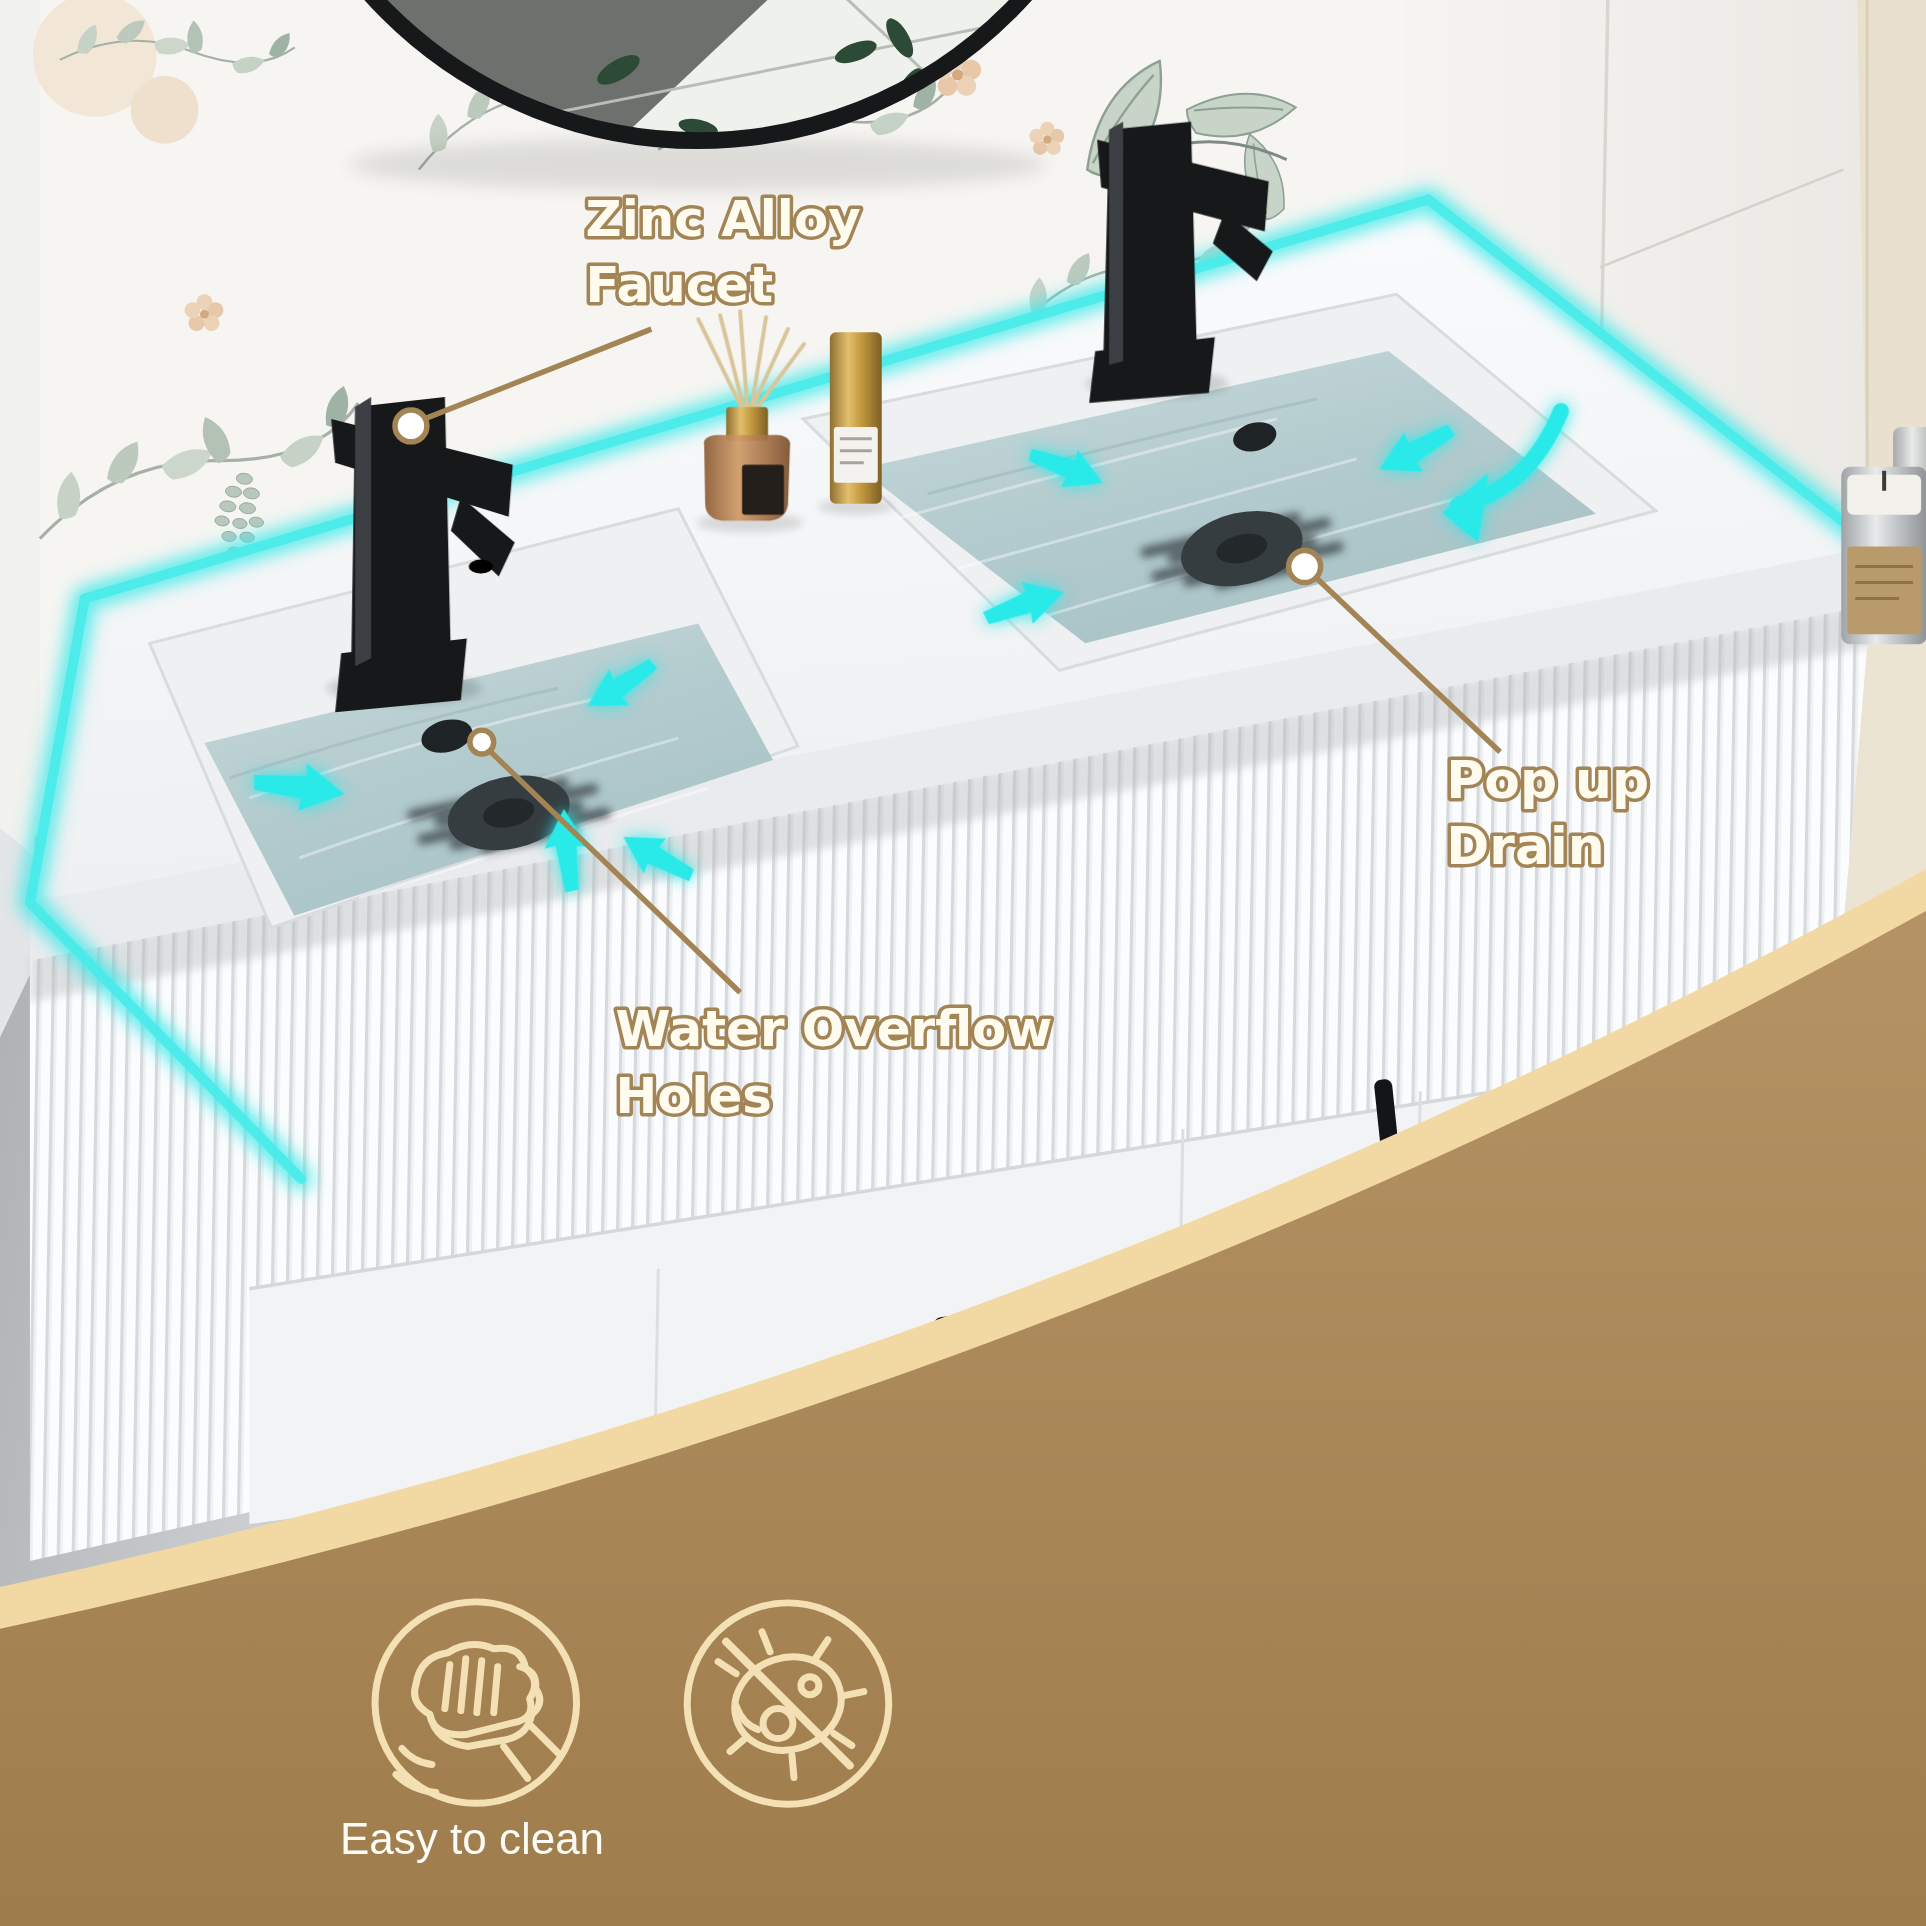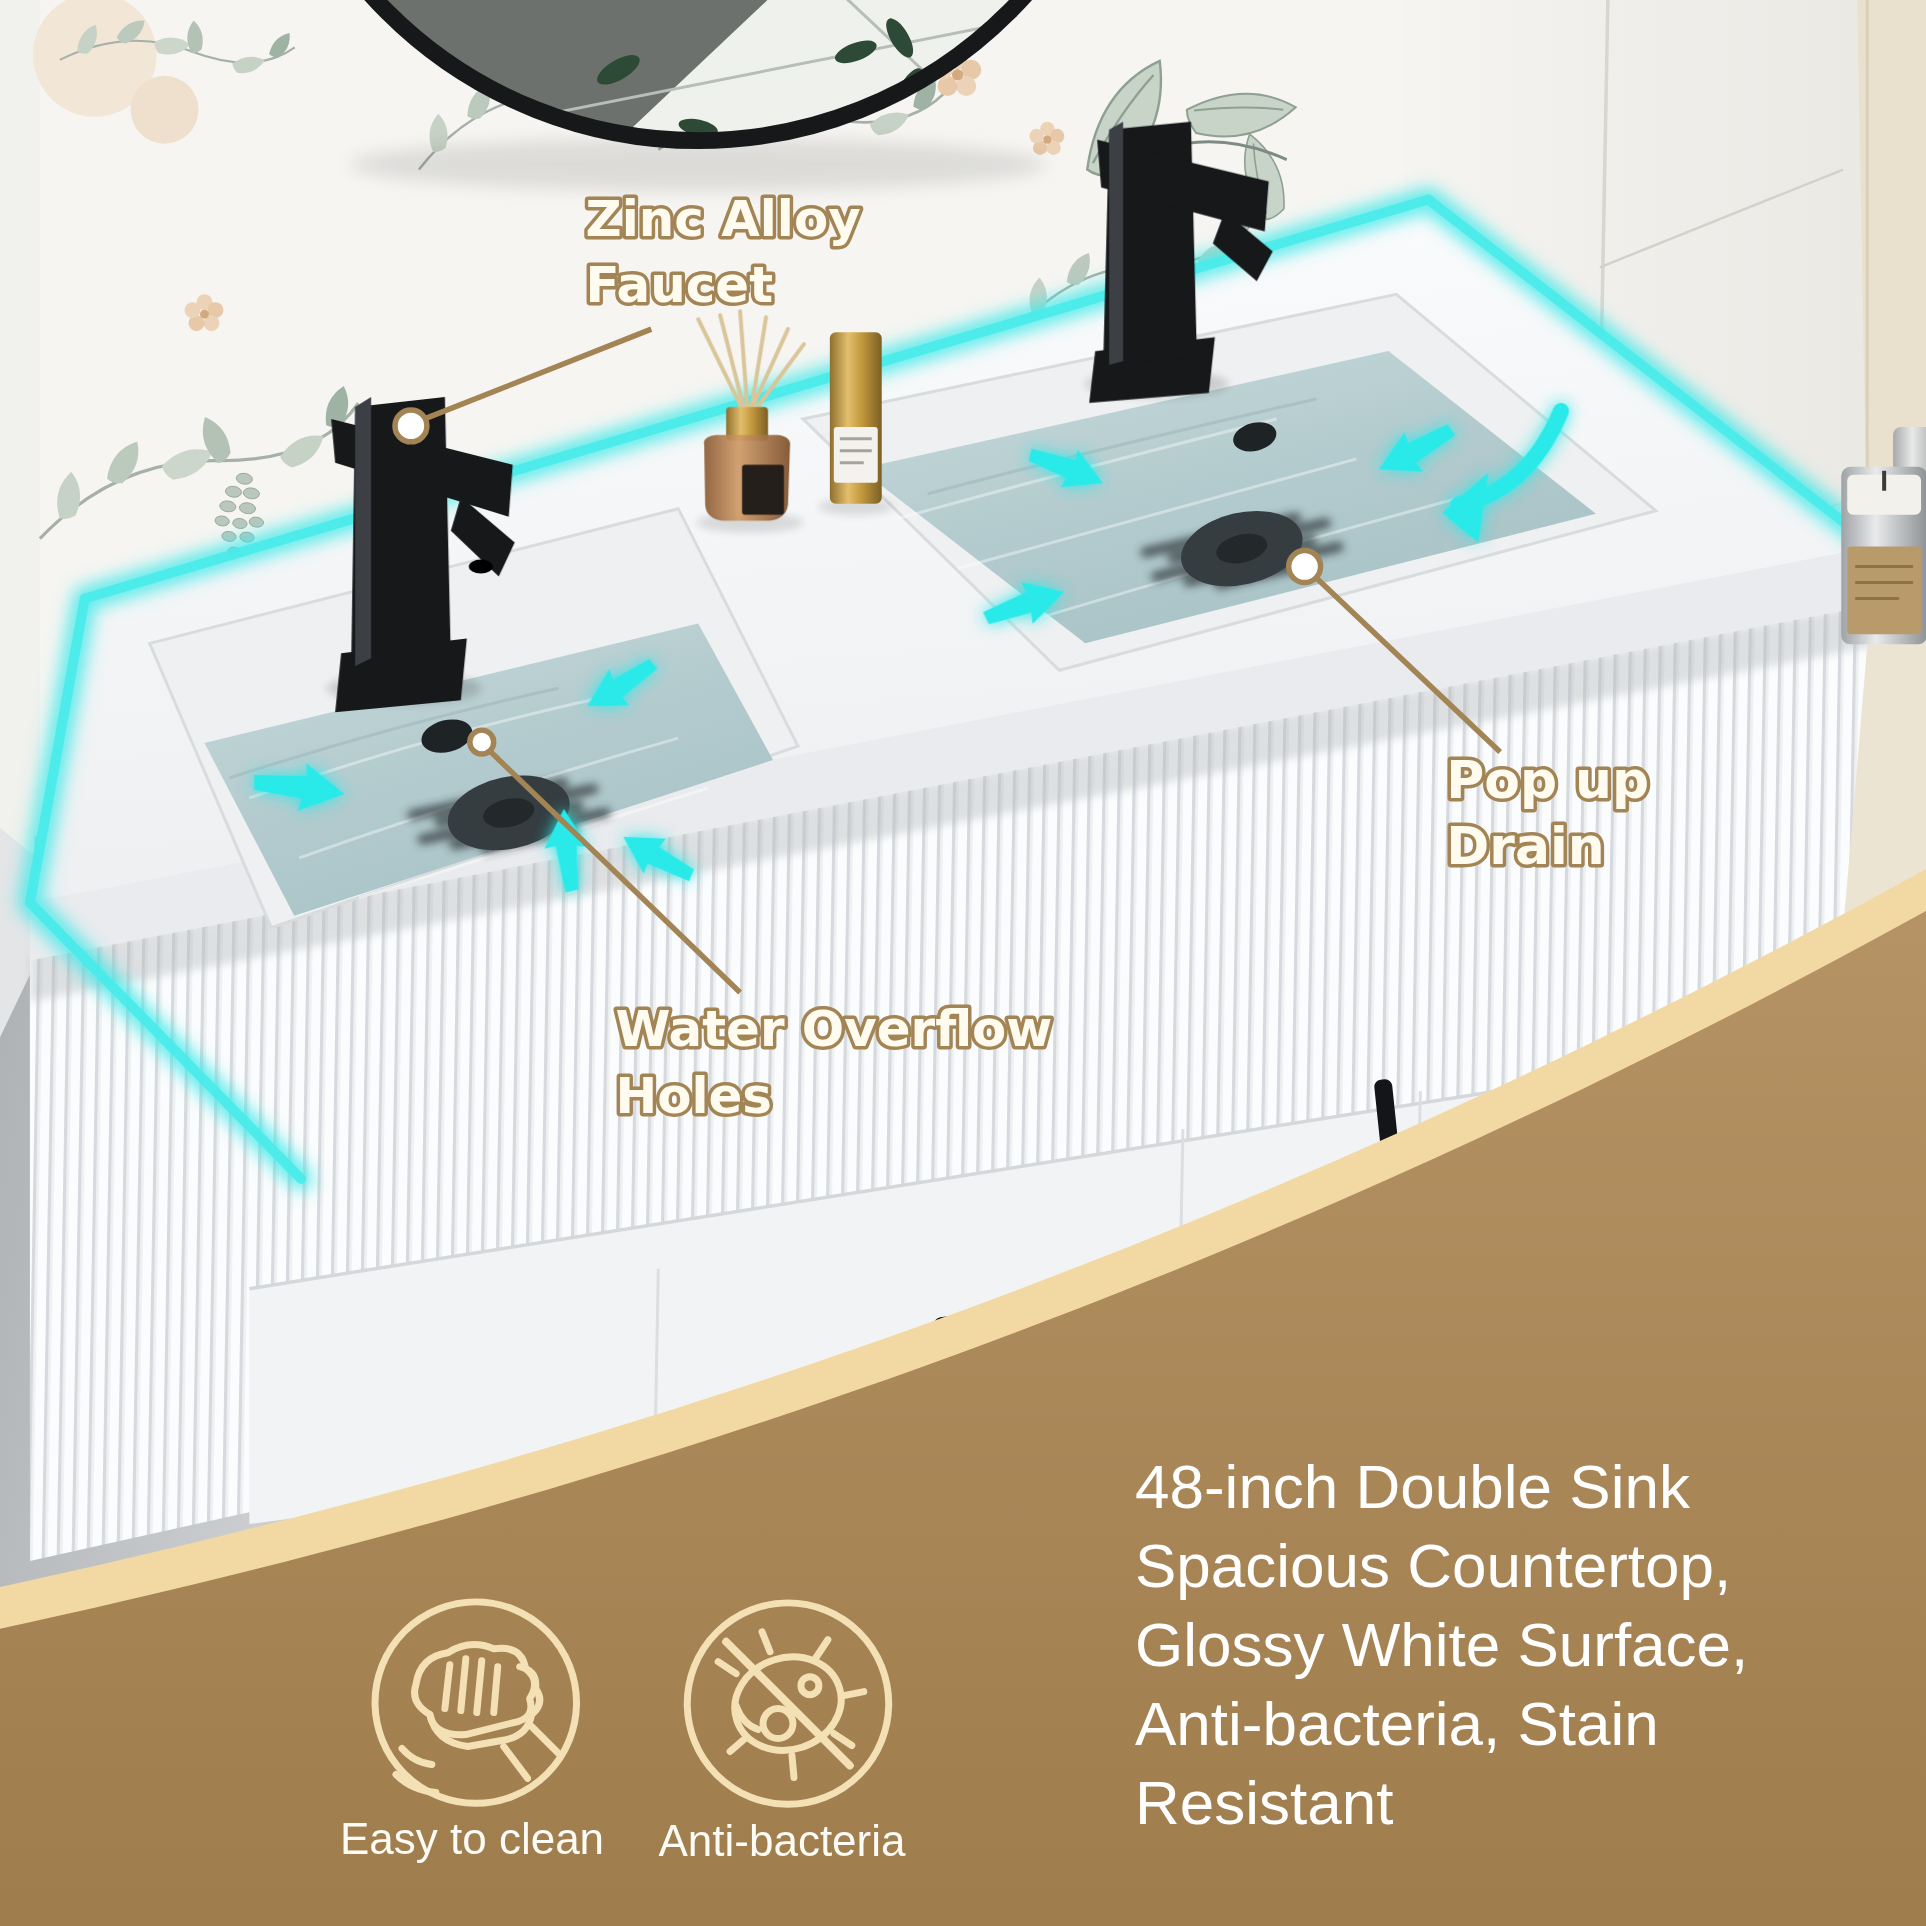--- a/index.html
+++ b/index.html
@@ -339,21 +339,15 @@
       <ellipse rx="54" ry="46" transform="rotate(-18)"></ellipse>
       <path d="M-52,-30 L-70,-42 M-18,-52 L-26,-72 M28,-46 L40,-64 M56,-8 L76,-12 M46,30 L64,42 M4,52 L6,74 M-42,34 L-58,48"></path>
       <circle cx="22" cy="-18" r="9"></circle>
       <circle cx="-10" cy="20" r="15"></circle>
       <path d="M-52,2 Q-46,20 -30,26"></path>
       <path d="M-62,-62 L62,62" stroke-width="8"></path>
     </g>
   </g>
 </svg>
 
-<div class="feature-text">48-inch Double Sink
-Spacious Countertop,
-Glossy White Surface,
-Anti-bacteria, Stain
-Resistant</div>
 <div class="badge-label clean">Easy to clean</div>
-<div class="badge-label bact">Anti-bacteria</div>
 </div>
 
 
 </body></html>

